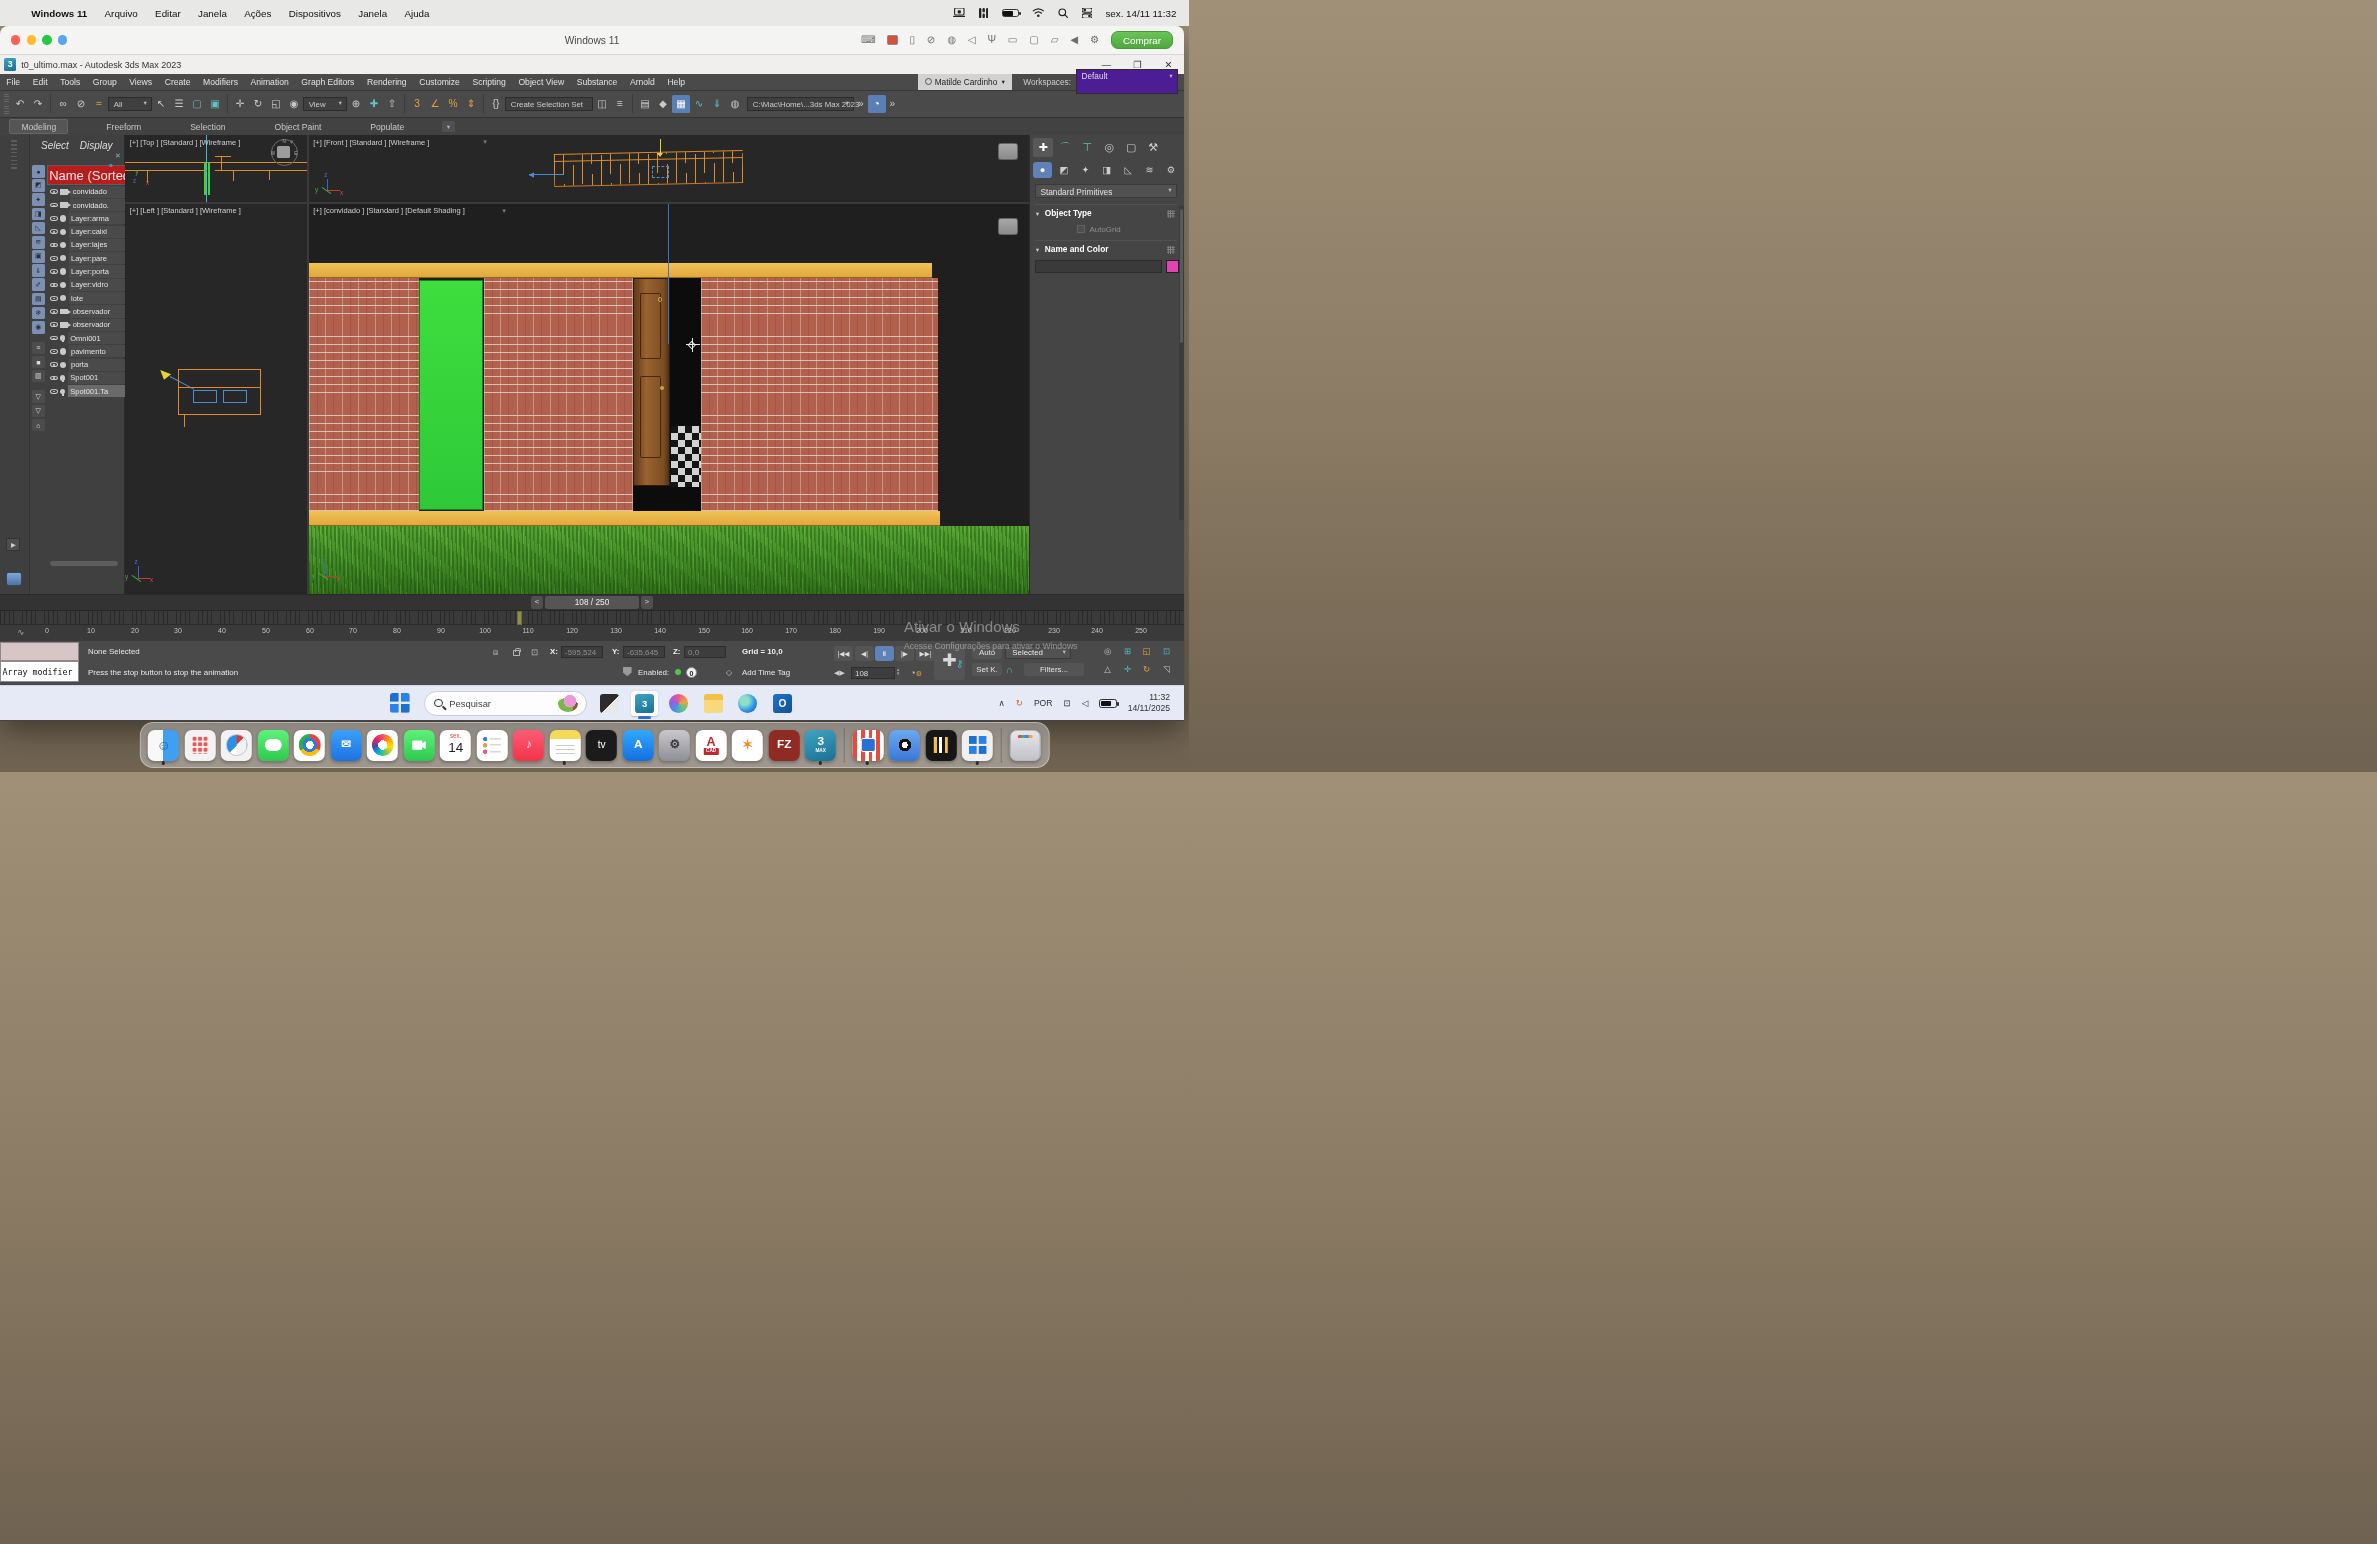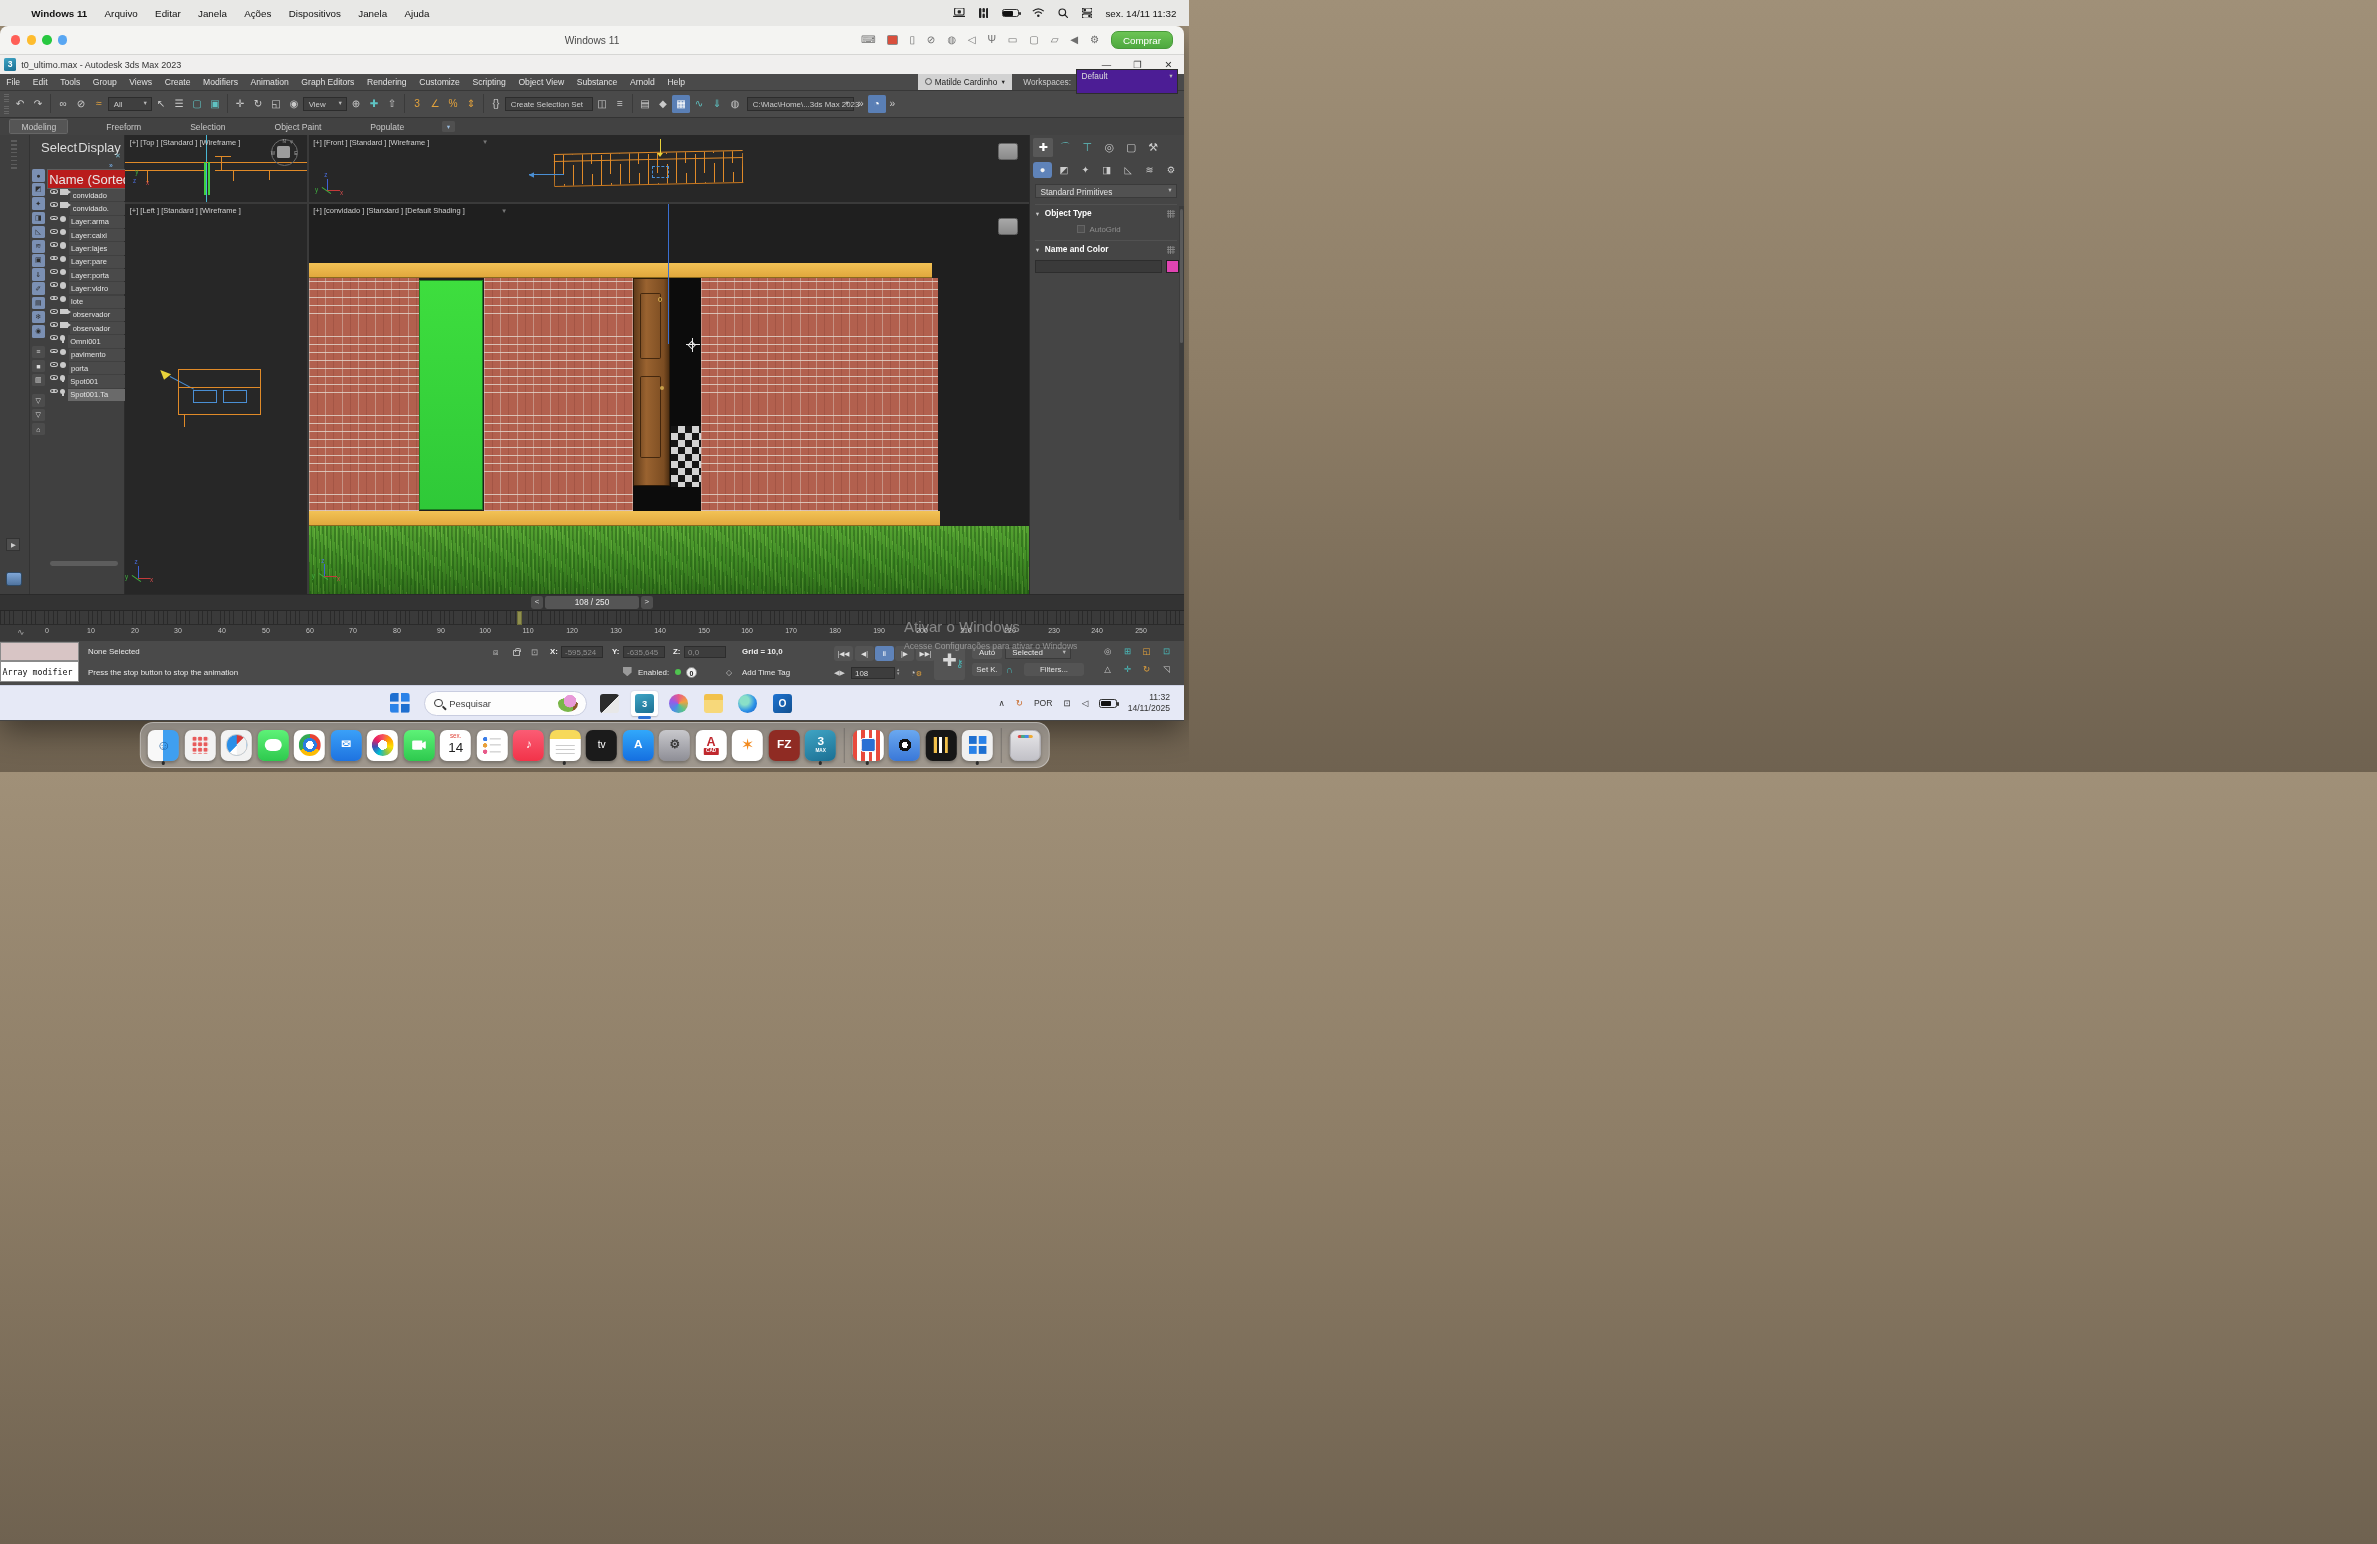--- a/index.html
+++ b/index.html
@@ -79,32 +79,32 @@
   #leftstrip{width:30px;background:#3f3f3f;position:relative;border-right:0.8px solid #333;}
   #leftstrip .dots{position:absolute;left:11px;top:3.1px;width:6.3px;height:31px;
       background:repeating-linear-gradient(0deg,#5c5c5c 0 1.6px,transparent 1.6px 3.9px);}
   #leftstrip .openbtn{position:absolute;left:6.3px;top:403px;width:14px;height:12.6px;background:#4e4e4e;
       border:0.8px solid #333;color:#ccc;font-size:6.3px;text-align:center;line-height:11.8px;}
   #leftstrip .layerbtn{position:absolute;left:6.3px;top:437px;width:15.7px;height:14px;border-radius:2.4px;
       background:linear-gradient(180deg,#7fa6d6,#50749f);border:0.8px solid #2f4a66;}
 
   
   #explorer{width:95px;background:#404040;border-right:0.8px solid #2c2c2c;position:relative;font-size:7.9px;}
-  #exp-menus{display:flex;gap:1px;padding:4.7px 0 3.1px 11px;font-size:13px;color:#ddd;}
+  #exp-menus{display:flex;gap:11px;padding:4.7px 0 3.1px 11px;font-size:10px;color:#ddd;font-style:italic;}
   #exp-close{position:absolute;right:3.1px;top:17.3px;color:#79b6c9;font-size:7px;}
   #exp-more{position:absolute;right:11px;top:27px;color:#6f9fd0;font-size:7px;font-weight:bold;}
   #exp-body{display:flex;margin-top:11px;}
   #exp-strip{width:16.5px;display:flex;flex-direction:column;gap:1.6px;padding-left:1.6px;}
   .estool{width:13.4px;height:12.6px;display:flex;align-items:center;justify-content:center;font-size:7px;
           color:#ddd;background:#4c4c4c;border-radius:1.6px;}
   .estool.blue{background:#7b90b3;color:#2e2e2e;}
   .estool.gap{margin-top:6.3px;}
   #exp-list{flex:1;margin-left:1.6px;}
   #exp-header{background:#b91c1c;color:#e8e8e8;padding:1.6px 1.6px;white-space:nowrap;overflow:hidden;font-size:13px;border:0.8px solid #5e5e5e;}
-  .erow{display:flex;align-items:flex-start;height:13.3px;white-space:nowrap;overflow:hidden;}
+  .erow{display:flex;align-items:center;height:13.3px;white-space:nowrap;overflow:hidden;}
   .erow .eye{width:7.9px;height:4.7px;border:0.8px solid #c9c9c9;border-radius:50%;position:relative;margin:0 2.4px 0 3.1px;flex:0 0 auto;}
   .erow .eye::after{content:"";position:absolute;left:2.4px;top:0.8px;width:1.6px;height:1.6px;background:#c9c9c9;border-radius:50%;}
   .tico{flex:0 0 auto;margin-right:2.4px;}
   .t-geo{width:6.3px;height:6.3px;border-radius:50%;background:#c9c9c9;}
   .t-cam{width:7.9px;height:5.5px;background:#c9c9c9;position:relative;}
   .t-cam::after{content:"";position:absolute;right:-3.1px;top:0.8px;border-left:3.1px solid #c9c9c9;
       border-top:2px solid transparent;border-bottom:2px solid transparent;}
   .t-light{width:5.5px;height:5.5px;border-radius:50%;background:#c9c9c9;position:relative;}
   .t-light::after{content:"";position:absolute;left:1.6px;top:4.7px;width:2.4px;height:2.4px;background:#c9c9c9;}
   .ename{flex:1;background:#4a4a4a;color:#e4e4e4;padding:1.6px 2.4px;overflow:hidden;font-size:7.5px;}

